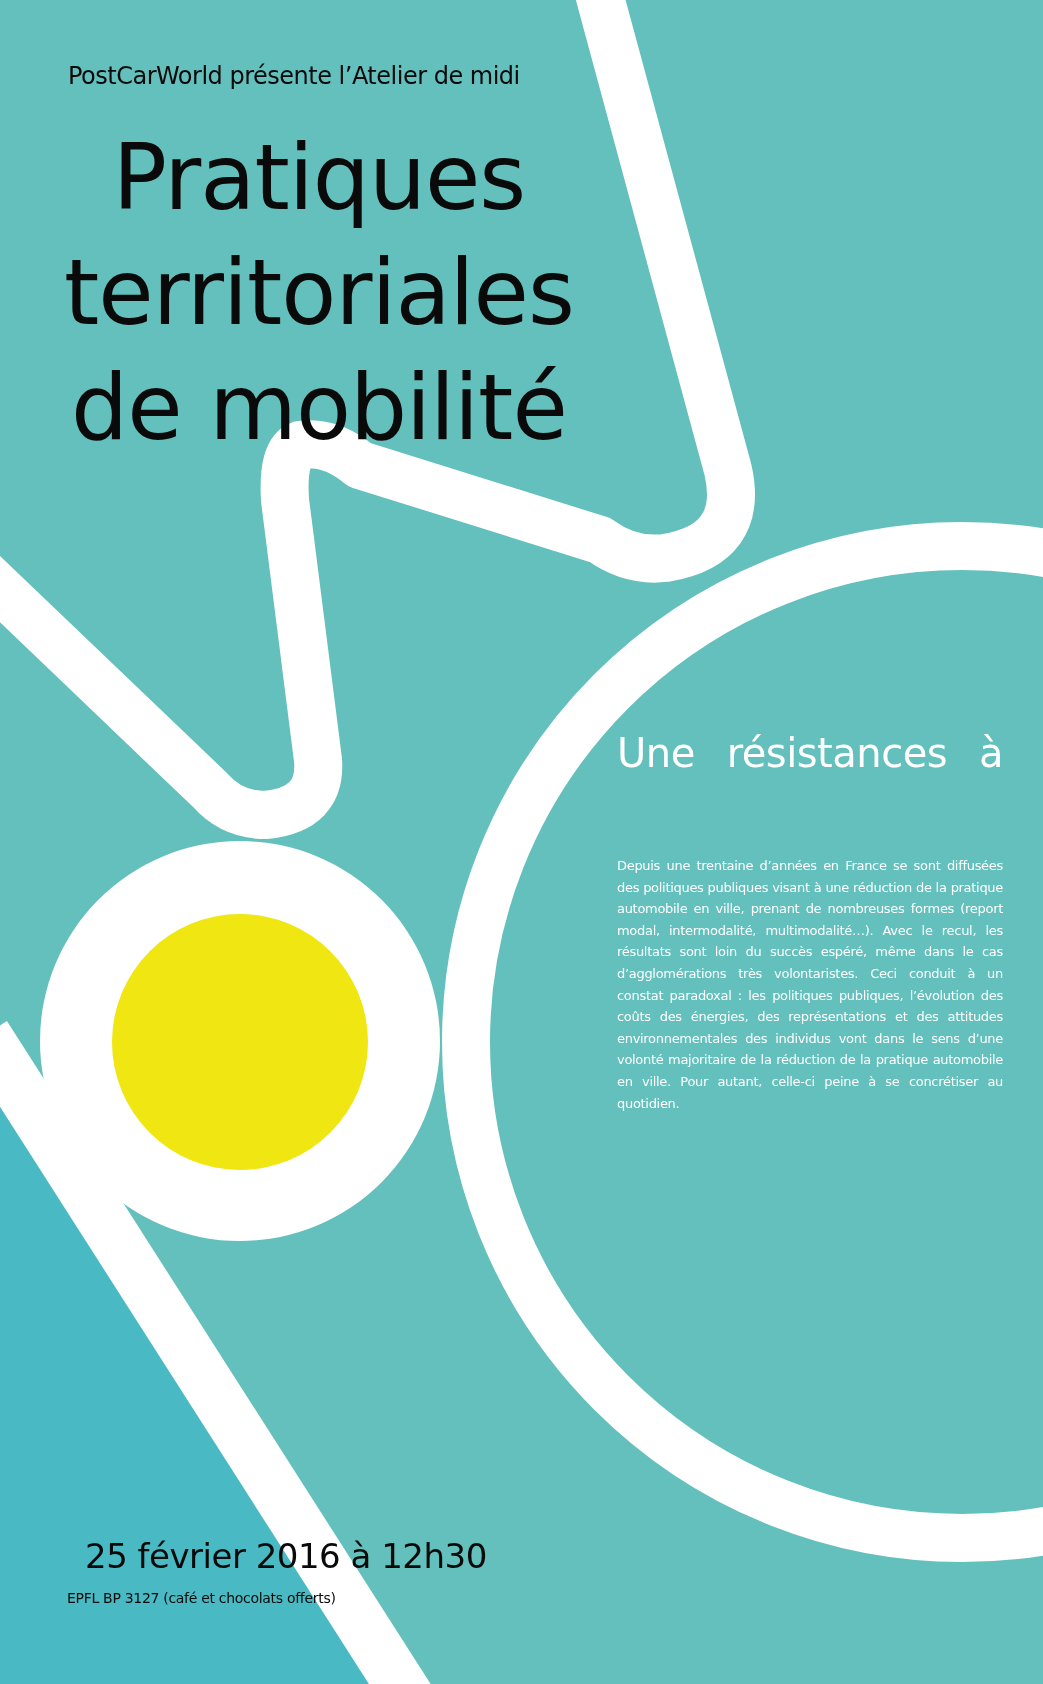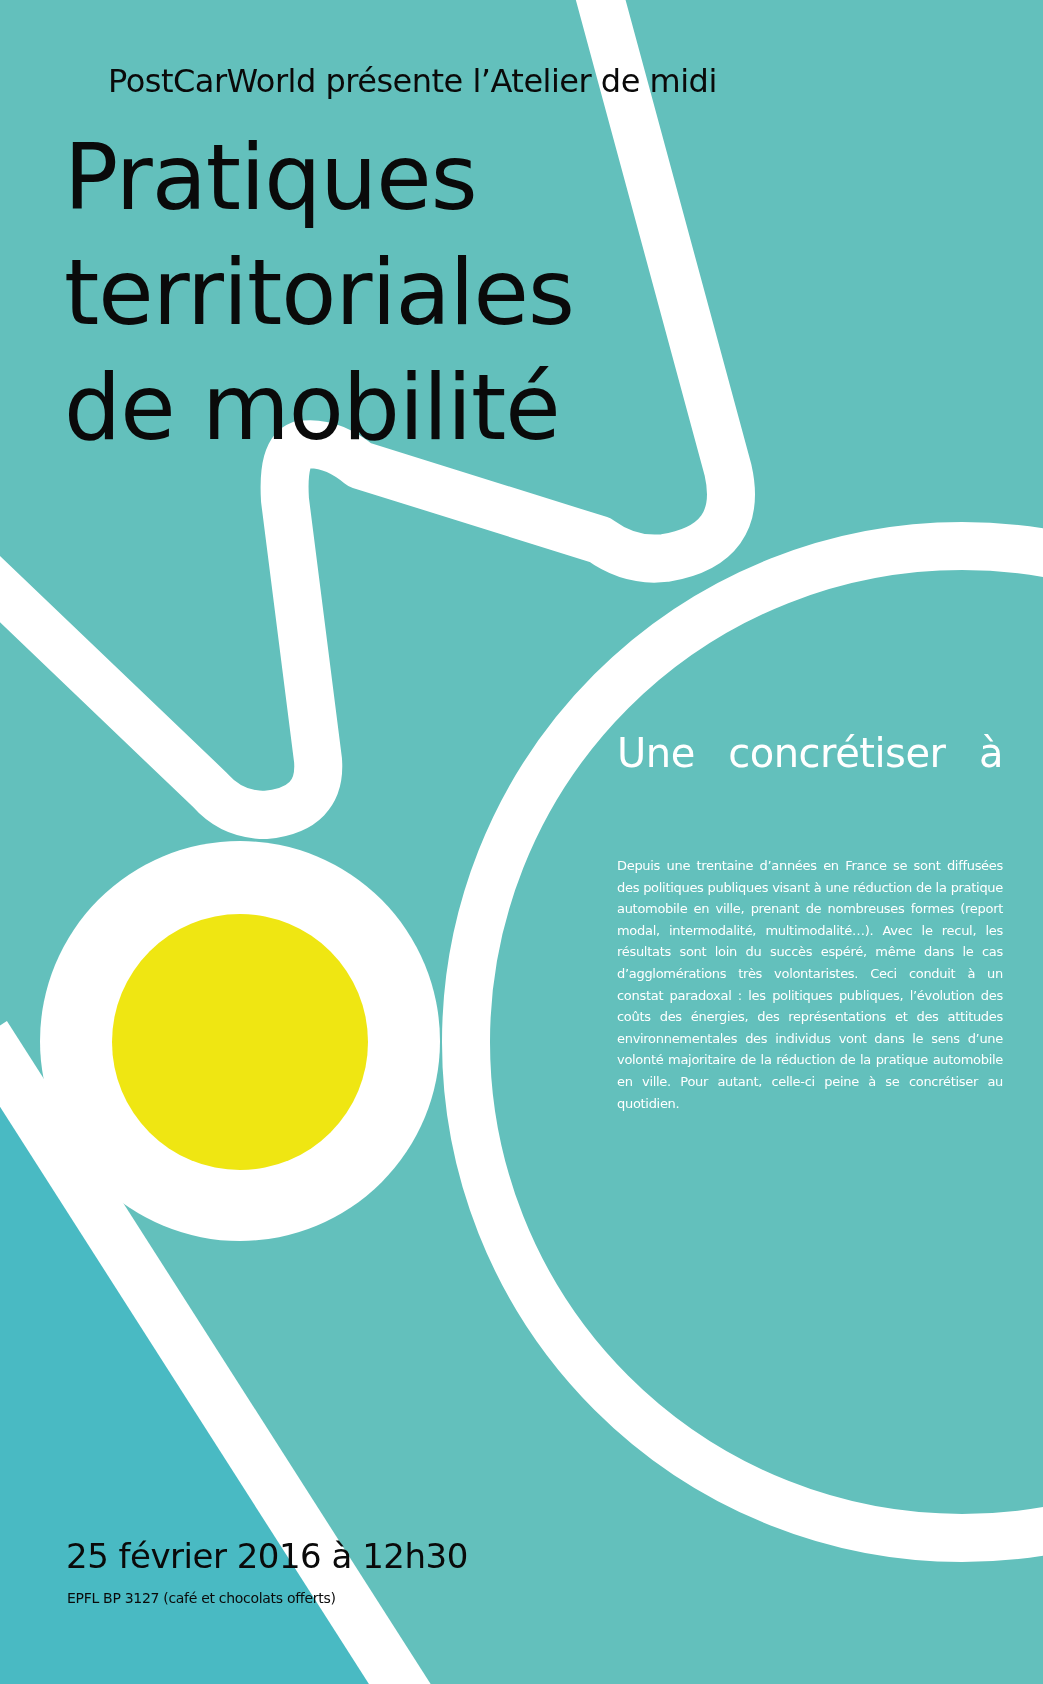--- a/index.html
+++ b/index.html
@@ -8,46 +8,45 @@
       position: relative;
       width: 1043px;
       height: 1684px;
       background: #63C0BC;
       overflow: hidden;
       font-family: "DejaVu Sans", "Liberation Sans", sans-serif;
     }
     .art { position: absolute; left: 0; top: 0; width: 1043px; height: 1684px; }
     .presenter {
       position: absolute; left: 68px; top: 62px;
-      font-size: 32px; color: #0a0a0a; letter-spacing: -0.5px;
+      font-size: 24px; color: #0a0a0a; letter-spacing: -0.5px;
       white-space: nowrap;
-      margin-left: 40px;
     }
     .title {
       position: absolute; left: 64px; top: 120px;
       font-size: 90px; line-height: 115px; color: #0a0a0a;
       letter-spacing: -1px; margin: 0; font-weight: normal;
     }
-    .title span { display: block; white-space: nowrap; }
+    .title span { display: block; white-space: nowrap; text-align: center; }
     .headline {
       position: absolute; left: 617px; top: 725px; width: 386px;
       font-size: 40px; line-height: 56px; color: #ffffff;
       margin: 0; font-weight: normal; text-align: justify;
       letter-spacing: -0.5px;
     }
     .headline span { display: block; }
     .headline span:first-child { text-align-last: justify; }
     .body {
       position: absolute; left: 617px; top: 855px; width: 386px;
       color: #ffffff; font-size: 13px; line-height: 21.6px;
       letter-spacing: -0.3px;
     }
     .body p { margin: 0 0 21.6px 0; text-align: justify; }
     .date {
-      position: absolute; left: 66px; top: 1536px;
+      position: absolute; left: 85px; top: 1536px;
       font-size: 34px; color: #0a0a0a; white-space: nowrap; letter-spacing: -0.5px;
     }
     .venue {
       position: absolute; left: 67px; top: 1590px;
       font-size: 14px; color: #0a0a0a; white-space: nowrap; letter-spacing: -0.3px;
     }
   </style>
 </head>
 <body>
 
@@ -79,21 +78,21 @@
 
   <div class="presenter">PostCarWorld présente l’Atelier de midi</div>
 
   <h1 class="title">
     <span>Pratiques</span>
     <span>territoriales</span>
     <span>de mobilité</span>
   </h1>
 
   <h2 class="headline">
-    <span>Une concrétiser à</span>
+    <span>Une résistances à</span>
   </h2>
 
   <div class="body">
     <p>Depuis une trentaine d’années en France se sont diffusées des politiques publiques visant à une réduction de la pratique automobile en ville, prenant de nombreuses formes (report modal, intermodalité, multimodalité…). Avec le recul, les résultats sont loin du succès espéré, même dans le cas d’agglomérations très volontaristes. Ceci conduit à un constat paradoxal : les politiques publiques, l’évolution des coûts des énergies, des représentations et des attitudes environnementales des individus vont dans le sens d’une volonté majoritaire de la réduction de la pratique automobile en ville. Pour autant, celle-ci peine à se concrétiser au quotidien.</p>
   </div>
 
   <div class="date">25 février 2016 à 12h30</div>
   <div class="venue">EPFL BP 3127 (café et chocolats offerts)</div>
 </div>
 

